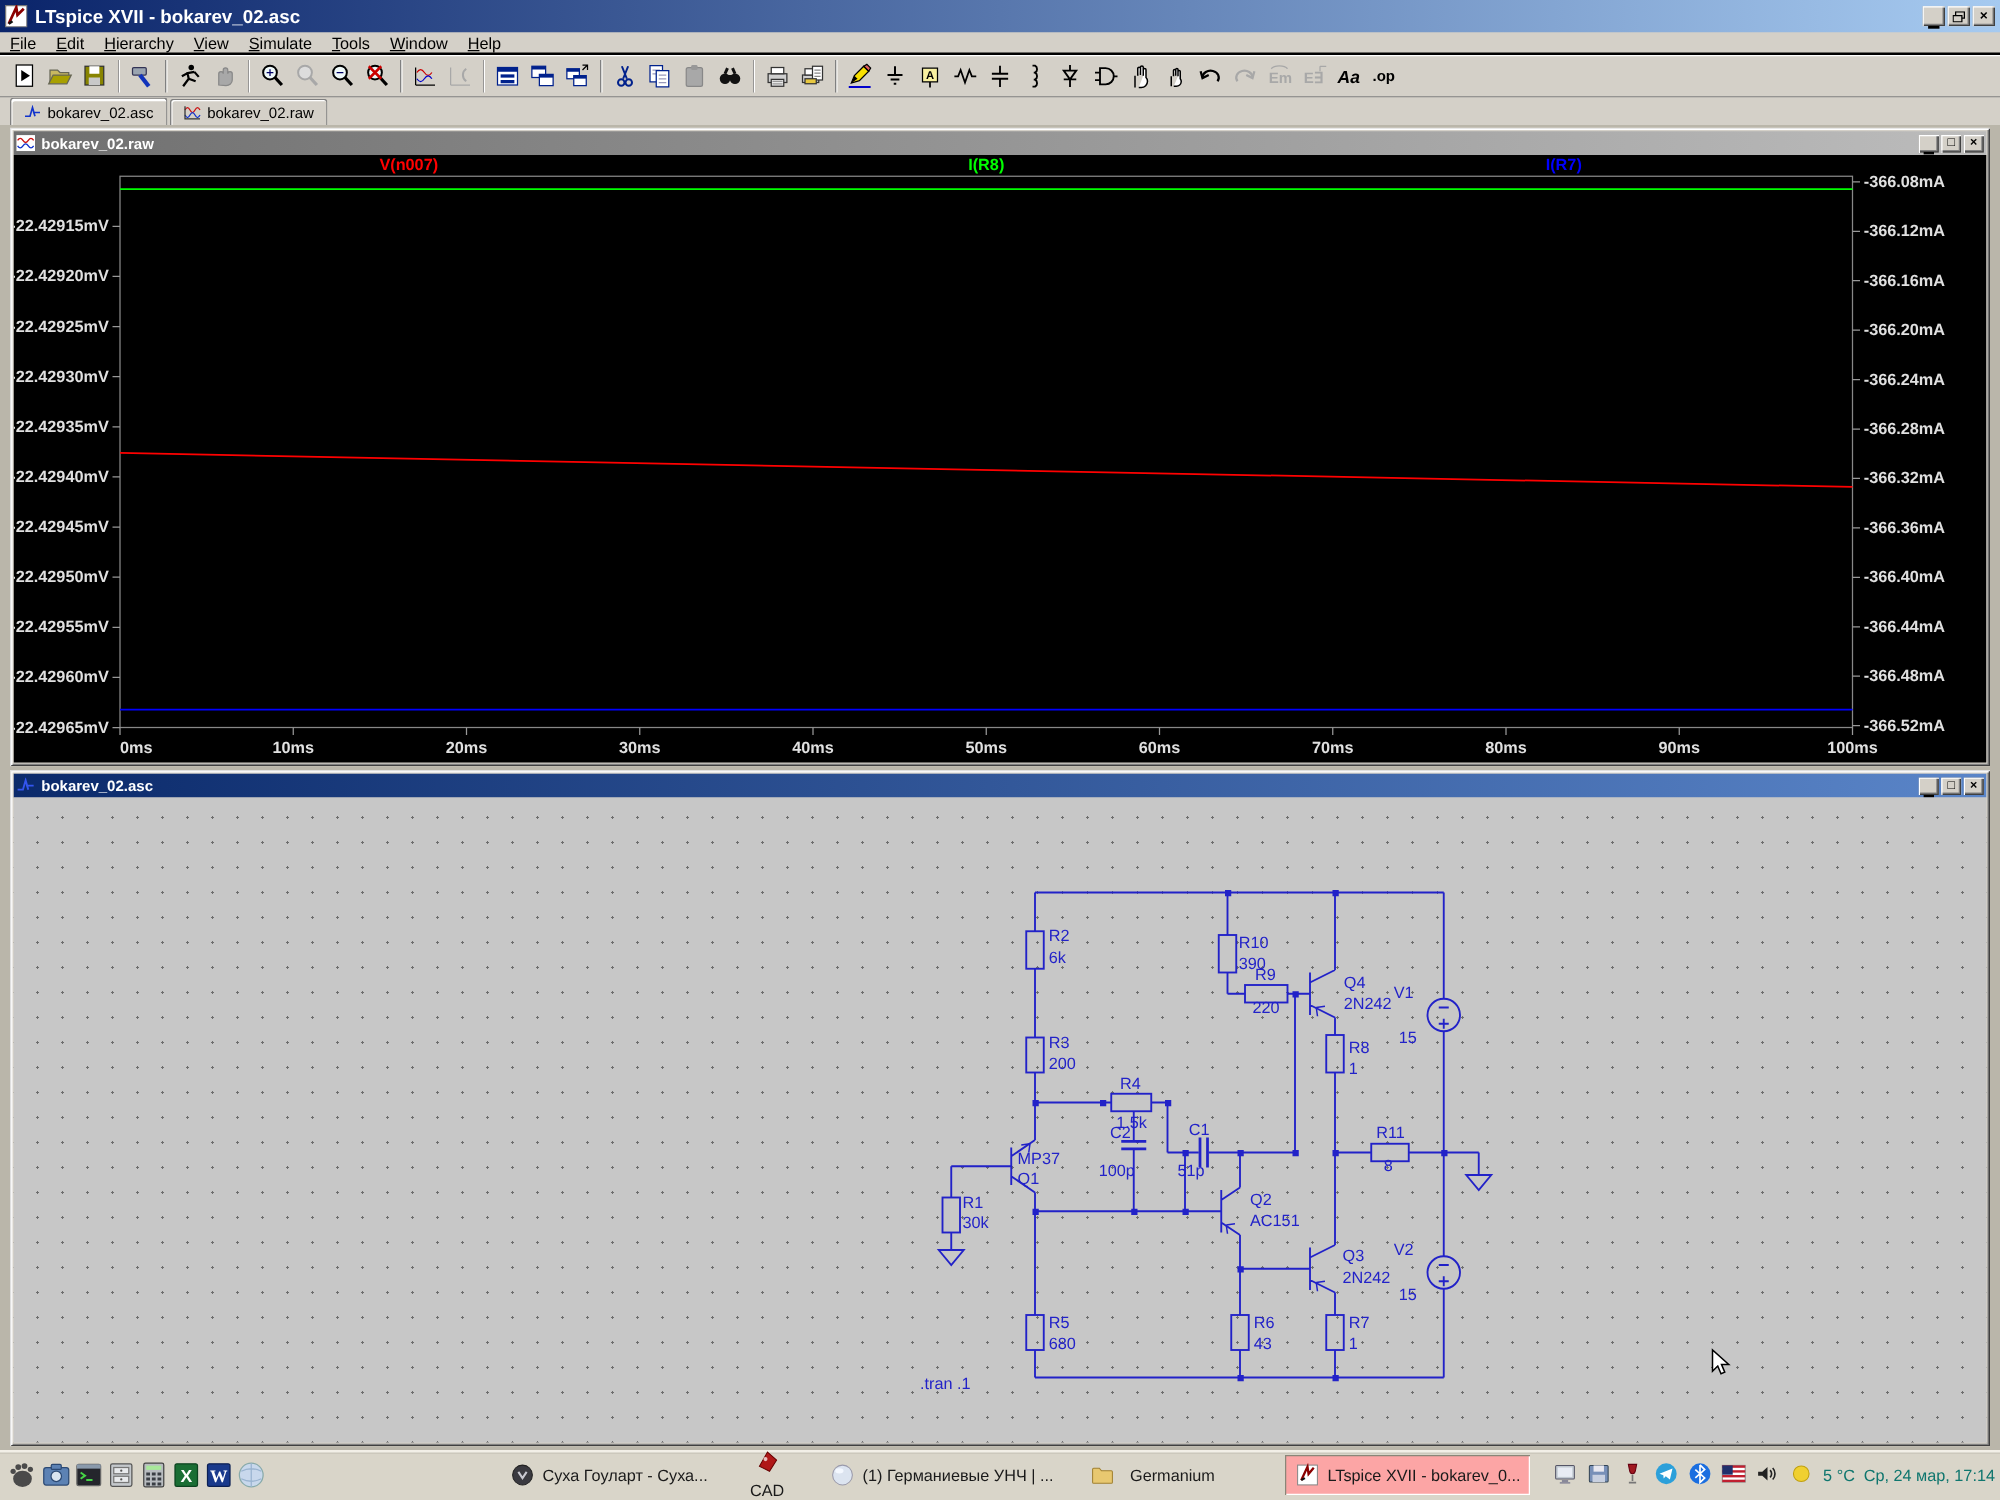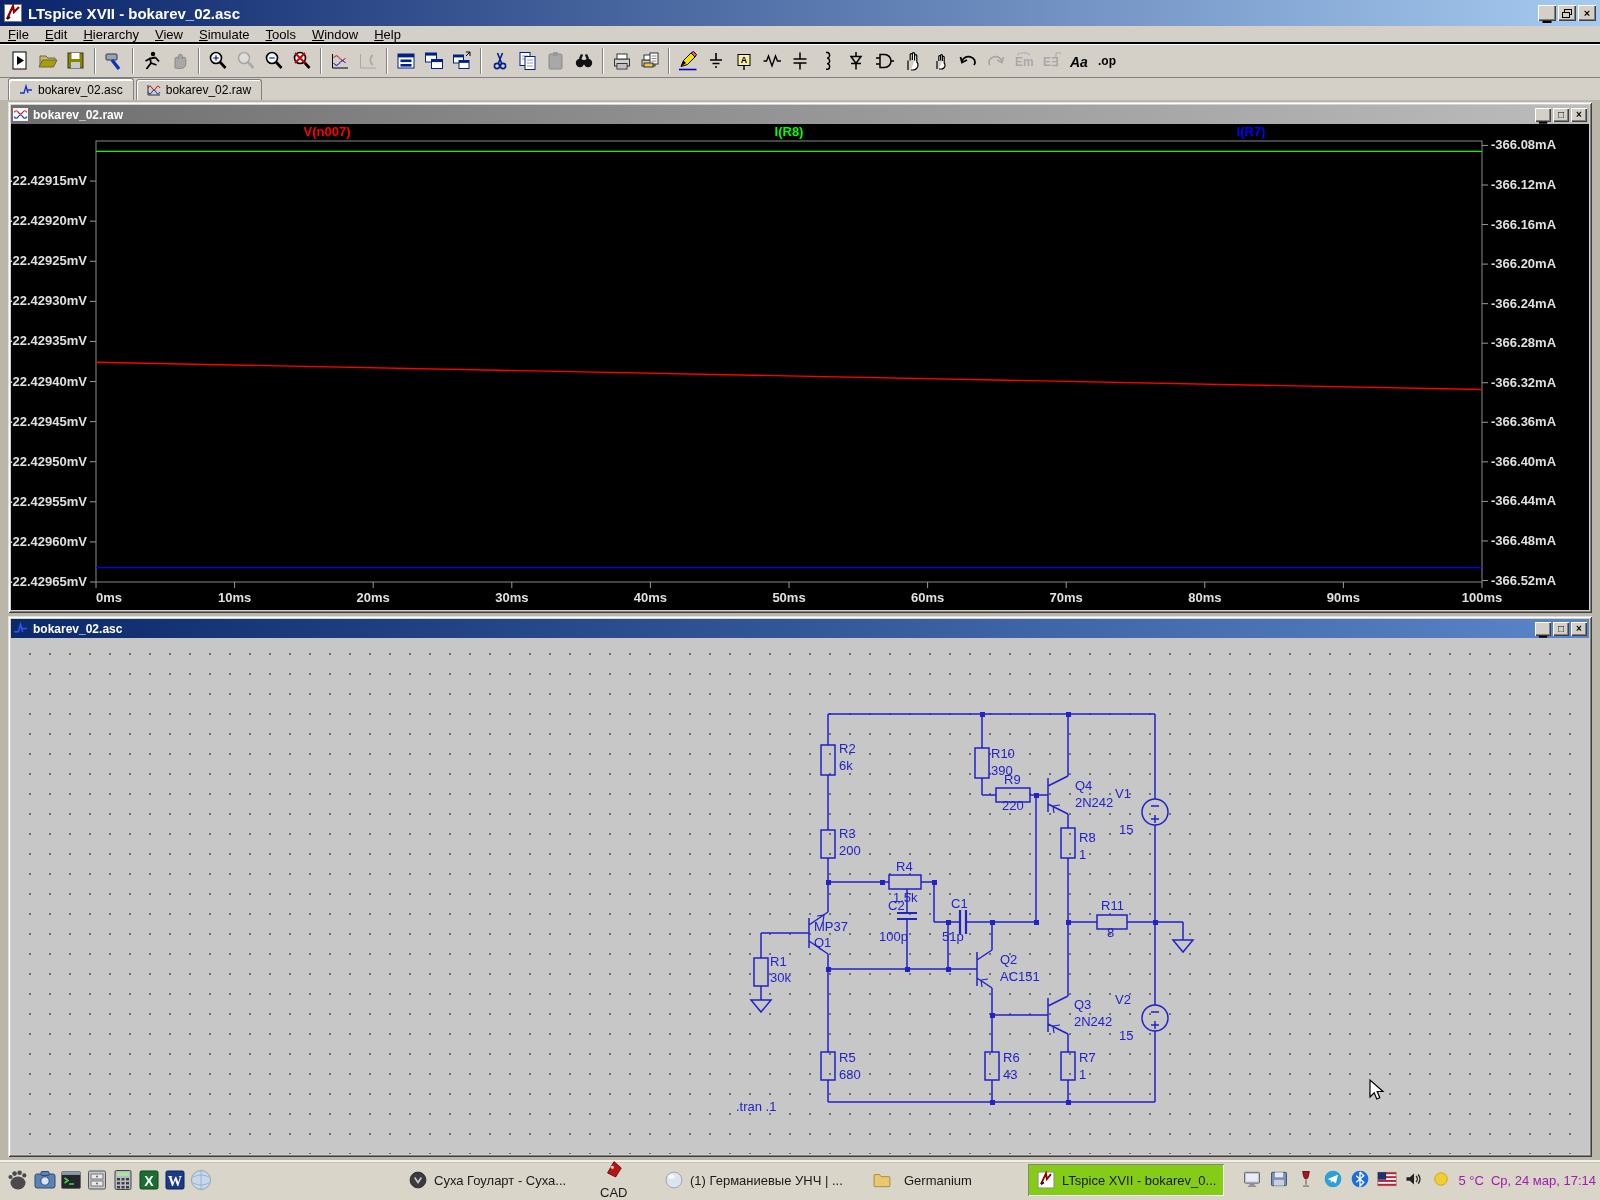--- a/index.html
+++ b/index.html
@@ -52,22 +52,22 @@
   .schem-area { position:relative; width:1578px; height:516px; background:#c7c7c7;
     background-image: radial-gradient(circle, #6e6e6e 0.9px, transparent 1.1px);
     background-size: 20px 20px; background-position: 9px 6px; }
   .schem-area svg { position:absolute; left:0; top:0; }
 
   .taskbar { position:absolute; left:0; top:1160px; width:1600px; height:40px; background:#d9d5c9;
     box-shadow: inset 0 2px 0 #f2efe7, inset 0 3px 0 #c8c4b8; }
   .tk { position:absolute; top:0; height:40px; display:flex; align-items:center; gap:6px; font-size:13px; color:#1a1a1a; }
   .tk svg { width:24px; height:24px; }
   .task-label { white-space:nowrap; overflow:hidden; }
-  .task-active { background:#84cc16; box-shadow: inset 1px 1px 0 #8a8678, inset -1px -1px 0 #ffffff; padding:0 8px; height:32px; top:4px; }
-  .tray { position:absolute; right:4px; top:0; height:40px; display:flex; align-items:center; gap:7px; font-size:13px; color:#a21caf; }
+  .task-active { background:#fca5a5; box-shadow: inset 1px 1px 0 #8a8678, inset -1px -1px 0 #ffffff; padding:0 8px; height:32px; top:4px; }
+  .tray { position:absolute; right:4px; top:0; height:40px; display:flex; align-items:center; gap:7px; font-size:13px; color:#0f766e; }
   .tray svg { width:22px; height:22px; }
 </style>
 </head>
 <body>
 
 <div class="app">
 
   <div class="titlebar">
     <svg class="ticon" viewBox="0 0 18 18">
       <rect x="0.5" y="0.5" width="17" height="17" fill="#fff" stroke="#777"></rect>

